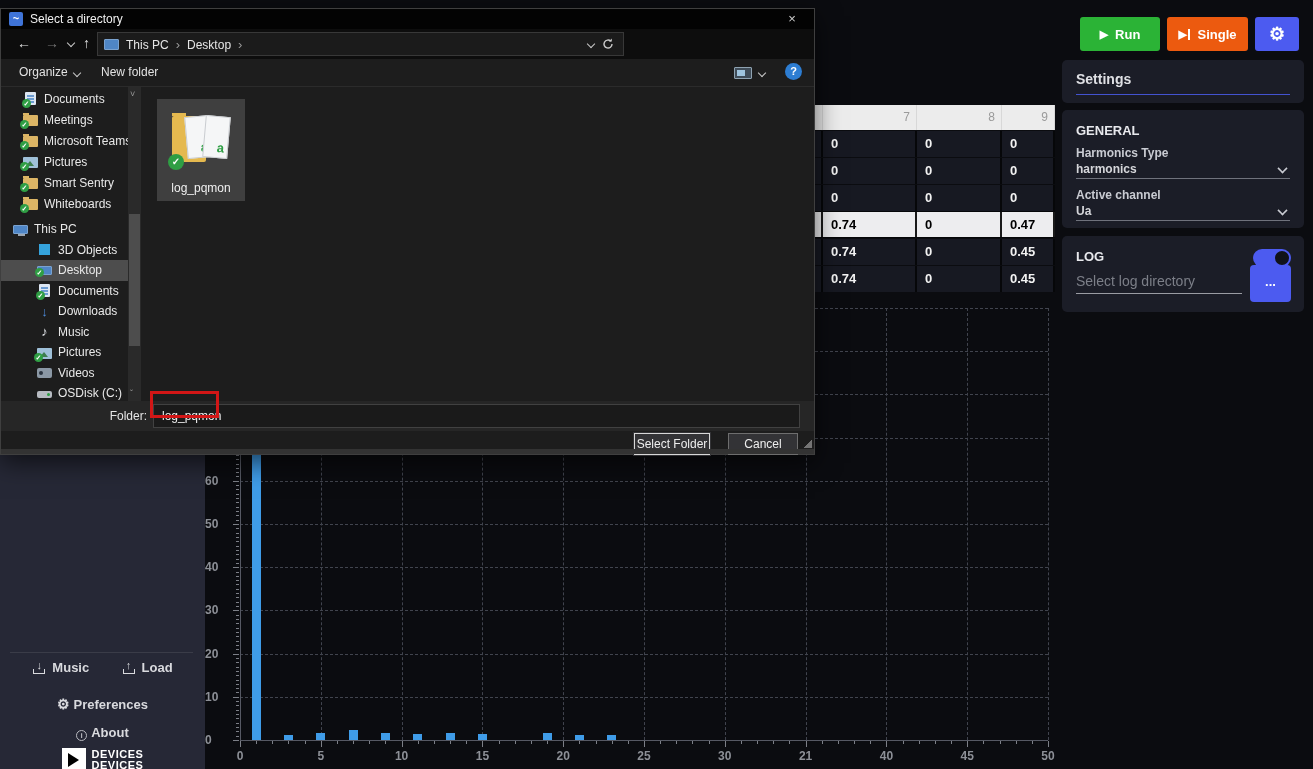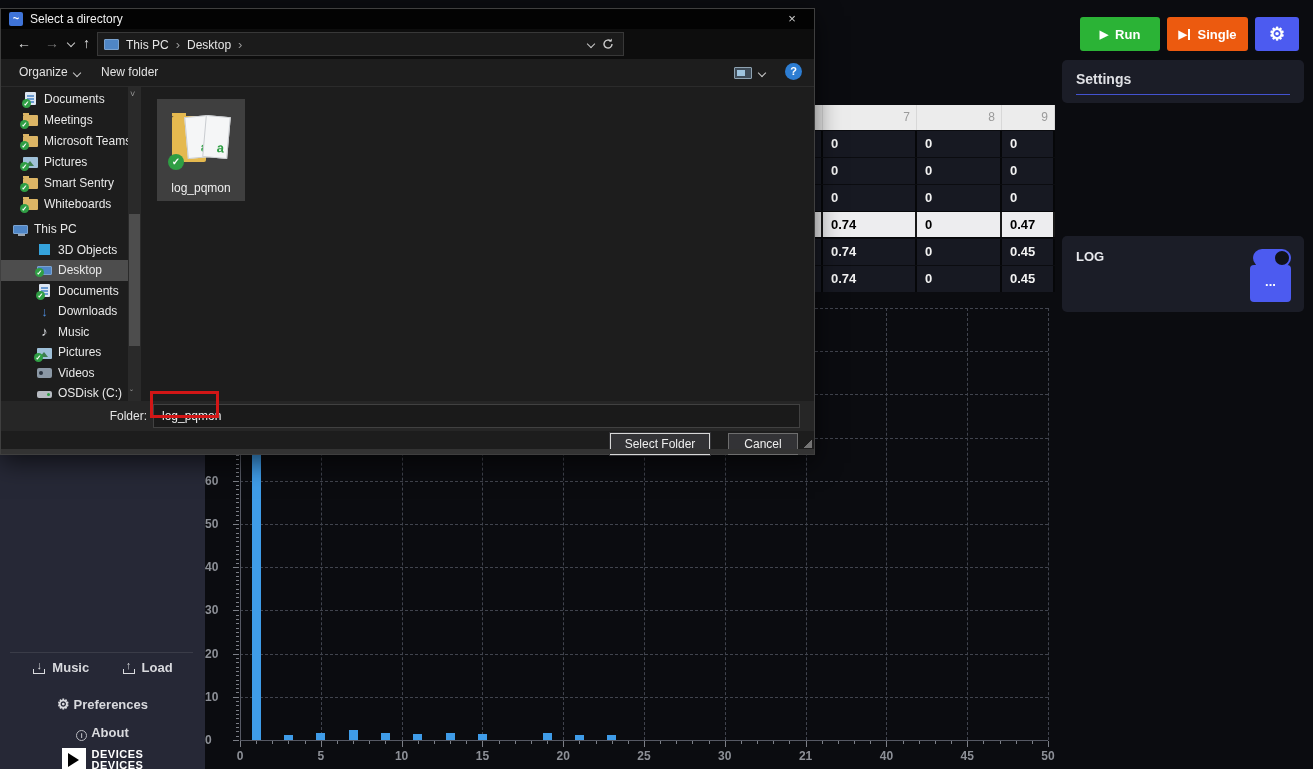--- a/index.html
+++ b/index.html
@@ -179,21 +179,21 @@
   #folder-row { position:absolute; left:0; top:392px; width:100%; height:30px; background:#262626; }
   #folder-label { position:absolute; left:0; top:8px; width:146px; text-align:right; color:#e4e4e4; font-size:12px; }
   #folder-input { position:absolute; left:152px; top:3px; width:647px; height:24px; background:#1a1a1a;
                   border:1px solid #414141; color:#f0f0f0; font-size:12px; padding-left:8px;
                   font-family:"Liberation Sans", sans-serif; }
   #red-annotation { position:absolute; left:150px; top:391px; width:69px; height:27px;
                     border:3px solid #d21616; z-index:20; pointer-events:none; }
   #dlg-buttons { position:absolute; right:16px; top:424px; display:flex; gap:18px; }
   .dlg-btn { height:22px; background:#333336; color:#eeeeee; font-size:12px; text-align:center;
              line-height:20px; cursor:pointer; }
-  #select-folder-btn { width:100px; border:1px solid #d8d8d8; outline:1px solid #333336; }
+  #select-folder-btn { width:76px; border:1px solid #d8d8d8; outline:1px solid #333336; }
   #cancel-btn { width:70px; border:1px solid #6e6e6e; }
   #dlg-bottom-strip { position:absolute; left:0; bottom:0; width:100%; height:5px; background:#333; }
   #resize-grip { position:absolute; right:2px; bottom:6px; width:8px; height:8px;
                  background:linear-gradient(135deg, transparent 50%, #8a8a8a 50%); opacity:.8; }
 </style>
 </head>
 <body>
 
 <div id="stage">
 
@@ -491,24 +491,36 @@
   </div>
   <div class="tr-btn" id="gear-btn">
     <span>⚙</span>
   </div>
 
   <div class="card" id="settings-card">
     <div id="settings-title">Settings</div>
     <div id="settings-underline"></div>
   </div>
 
+  <div class="card" id="general-card">
+    <div class="sec-head" style="top:13px;">GENERAL</div>
+    <div class="fld-label" style="top:36px;">Harmonics Type</div>
+    <div class="fld-value" style="top:52px;">harmonics</div>
+    <span class="chev" style="left:216px; top:52px;"></span>
+    <div class="fld-line" style="top:68px;"></div>
+    <div class="fld-label" style="top:78px;">Active channel</div>
+    <div class="fld-value" style="top:94px;">Ua</div>
+    <span class="chev" style="left:216px; top:94px;"></span>
+    <div class="fld-line" style="top:110px;"></div>
+  </div>
 
   <div class="card" id="log-card">
     <div class="sec-head" style="top:13px;">LOG</div>
     <div id="log-toggle"></div>
+    <input id="log-dir-input" placeholder="Select log directory" style="">
     <div id="log-browse-btn">...</div>
   </div>
 
   <div id="dialog">
     <div id="dlg-titlebar">
       <div id="dlg-app-icon">~</div>
       <div id="dlg-title">Select a directory</div>
       <div id="dlg-close">×</div>
     </div>
 

